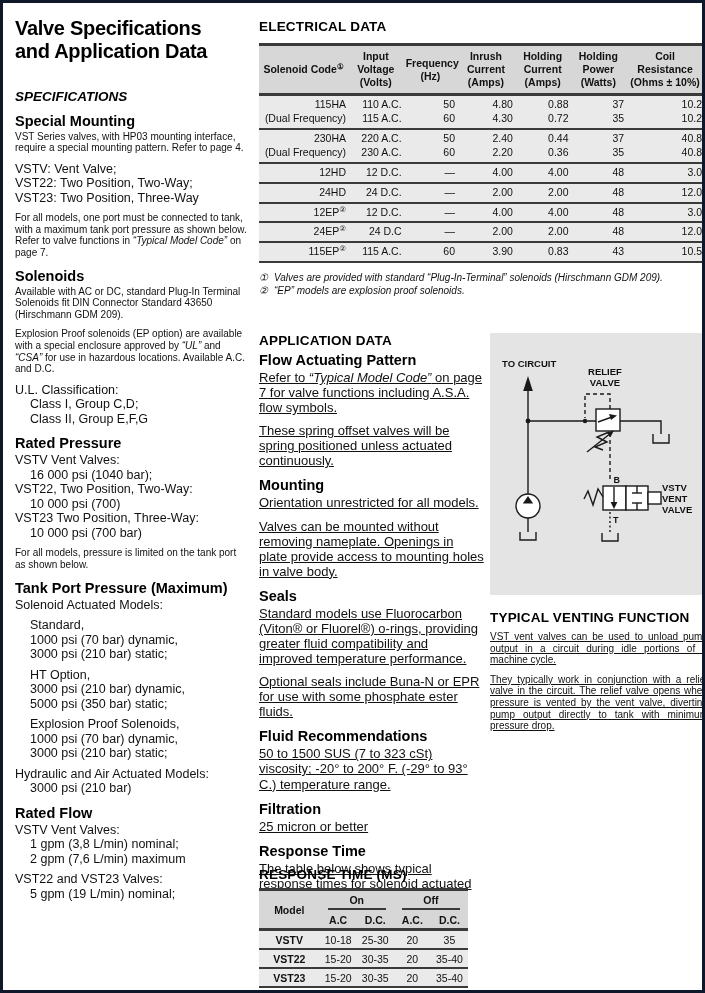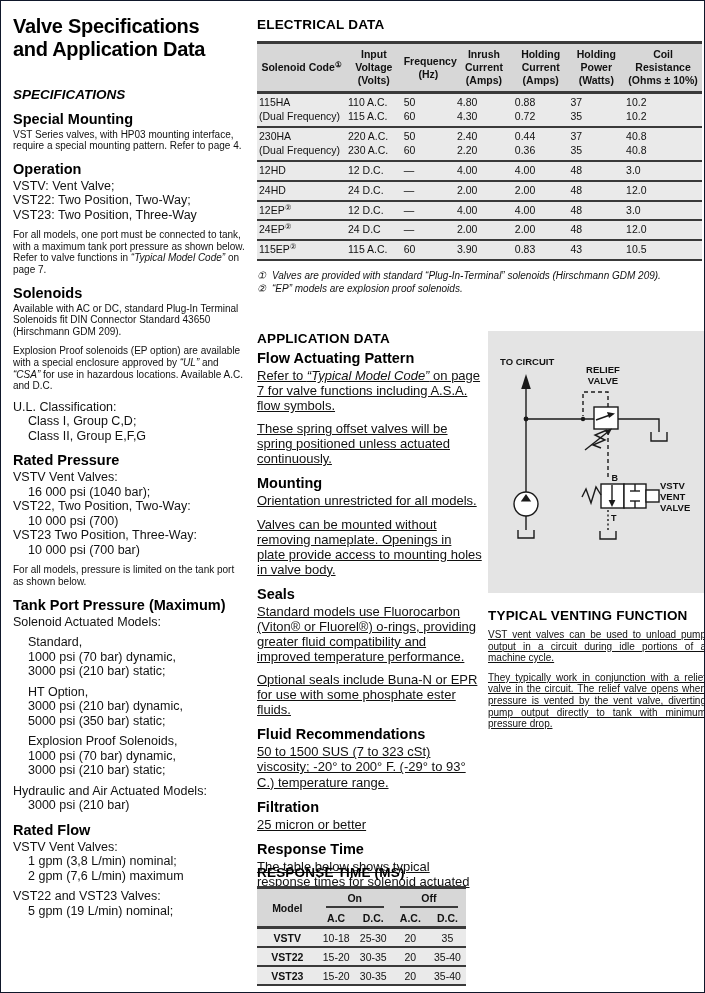--- a/index.html
+++ b/index.html
@@ -1,21 +1,21 @@
 <!DOCTYPE html>
 <html><head>
 <meta charset="utf-8">
 <style>
   * { box-sizing: border-box; margin: 0; padding: 0; }
   html,body { background:#f5f5f5; }
   .page {
     position: relative;
     width: 705px; height: 993px;
     background: #ffffff;
-    border: 1px solid #0f172a;
+    border: 3px solid #0f172a;
     font-family: "Liberation Sans", sans-serif;
     color: #111;
     overflow: hidden;
   }
   .pre { white-space: pre-line; }
 
   
   .left-col { position:absolute; left:12px; top:14px; width:232px; }
   .title { font-size:20px; font-weight:bold; line-height:1.14; letter-spacing:-0.3px; color:#000; }
   .h-sec { font-size:13.5px; font-weight:bold; margin:26px 0 2px; color:#000;font-style:italic; }
@@ -32,21 +32,21 @@
   .h-cap { font-size:13.5px; font-weight:bold; letter-spacing:0.2px; color:#000; margin-bottom:9px; }
   table { border-collapse:collapse; }
   .etable { width:445px; table-layout:fixed;
     border-top:3px solid #3a3a3a; border-bottom:2px solid #3a3a3a; }
   .etable thead tr { background:#d7d7d7; border-bottom:3px solid #3a3a3a; }
   .etable tbody tr { background:#eaeaea; border-bottom:2px solid #3a3a3a; }
   .etable tbody tr:last-child { border-bottom:none; }
   .etable th { font-size:10.5px; font-weight:bold; line-height:1.25; padding:4px 2px;
     text-align:center; vertical-align:middle; white-space:pre-line; }
   .etable td { font-size:10.5px; line-height:1.32; padding:2px 2px;
-    text-align:left; vertical-align:middle; white-space:pre-line; }
+    text-align:right; vertical-align:middle; white-space:pre-line; }
   sup { font-size:7.5px; vertical-align:super; line-height:0; }
   .fnotes { margin-top:8px; }
   .fnote { display:flex; gap:5px; font-size:10px; font-style:italic; line-height:1.3; }
   .fnote .fmark { font-style:italic; flex:0 0 10px; }
 
   
   .app-col { position:absolute; left:256px; top:330px; width:226px; }
   .app-col .body { font-size:13px;text-decoration:underline; }
 
   
@@ -82,21 +82,20 @@
 
   <aside class="left-col">
     <h1 class="title pre">Valve Specifications
 and Application Data</h1>
 
     <h2 class="h-sec">SPECIFICATIONS</h2>
 
     <h3 class="h-sub">Special Mounting</h3>
     <p class="body">VST Series valves, with HP03 mounting interface, require a special mounting pattern. Refer to page 4.</p>
 
-    <h3 class="h-sub">Operation</h3>
     <p class="ln">VSTV: Vent Valve;</p>
     <p class="ln">VST22: Two Position, Two-Way;</p>
     <p class="ln">VST23: Two Position, Three-Way</p>
     <p class="body gap"><span>For all models, one port must be connected to tank, with a maximum tank port pressure as shown below. Refer to valve functions in </span><i>“Typical Model Code”</i><span> on page 7.</span></p>
 
     <h3 class="h-sub">Solenoids</h3>
     <p class="body">Available with AC or DC, standard Plug-In Terminal Solenoids fit DIN Connector Standard 43650 (Hirschmann GDM 209).</p>
     <p class="body"><span>Explosion Proof solenoids (EP option) are available with a special enclosure approved by </span><i>“UL”</i><span> and </span><i>“CSA”</i><span> for use in hazardous locations. Available A.C. and D.C.</span></p>
     <p class="ln">U.L. Classification:</p>
     <p class="ln ind">Class I, Group C,D;</p>

